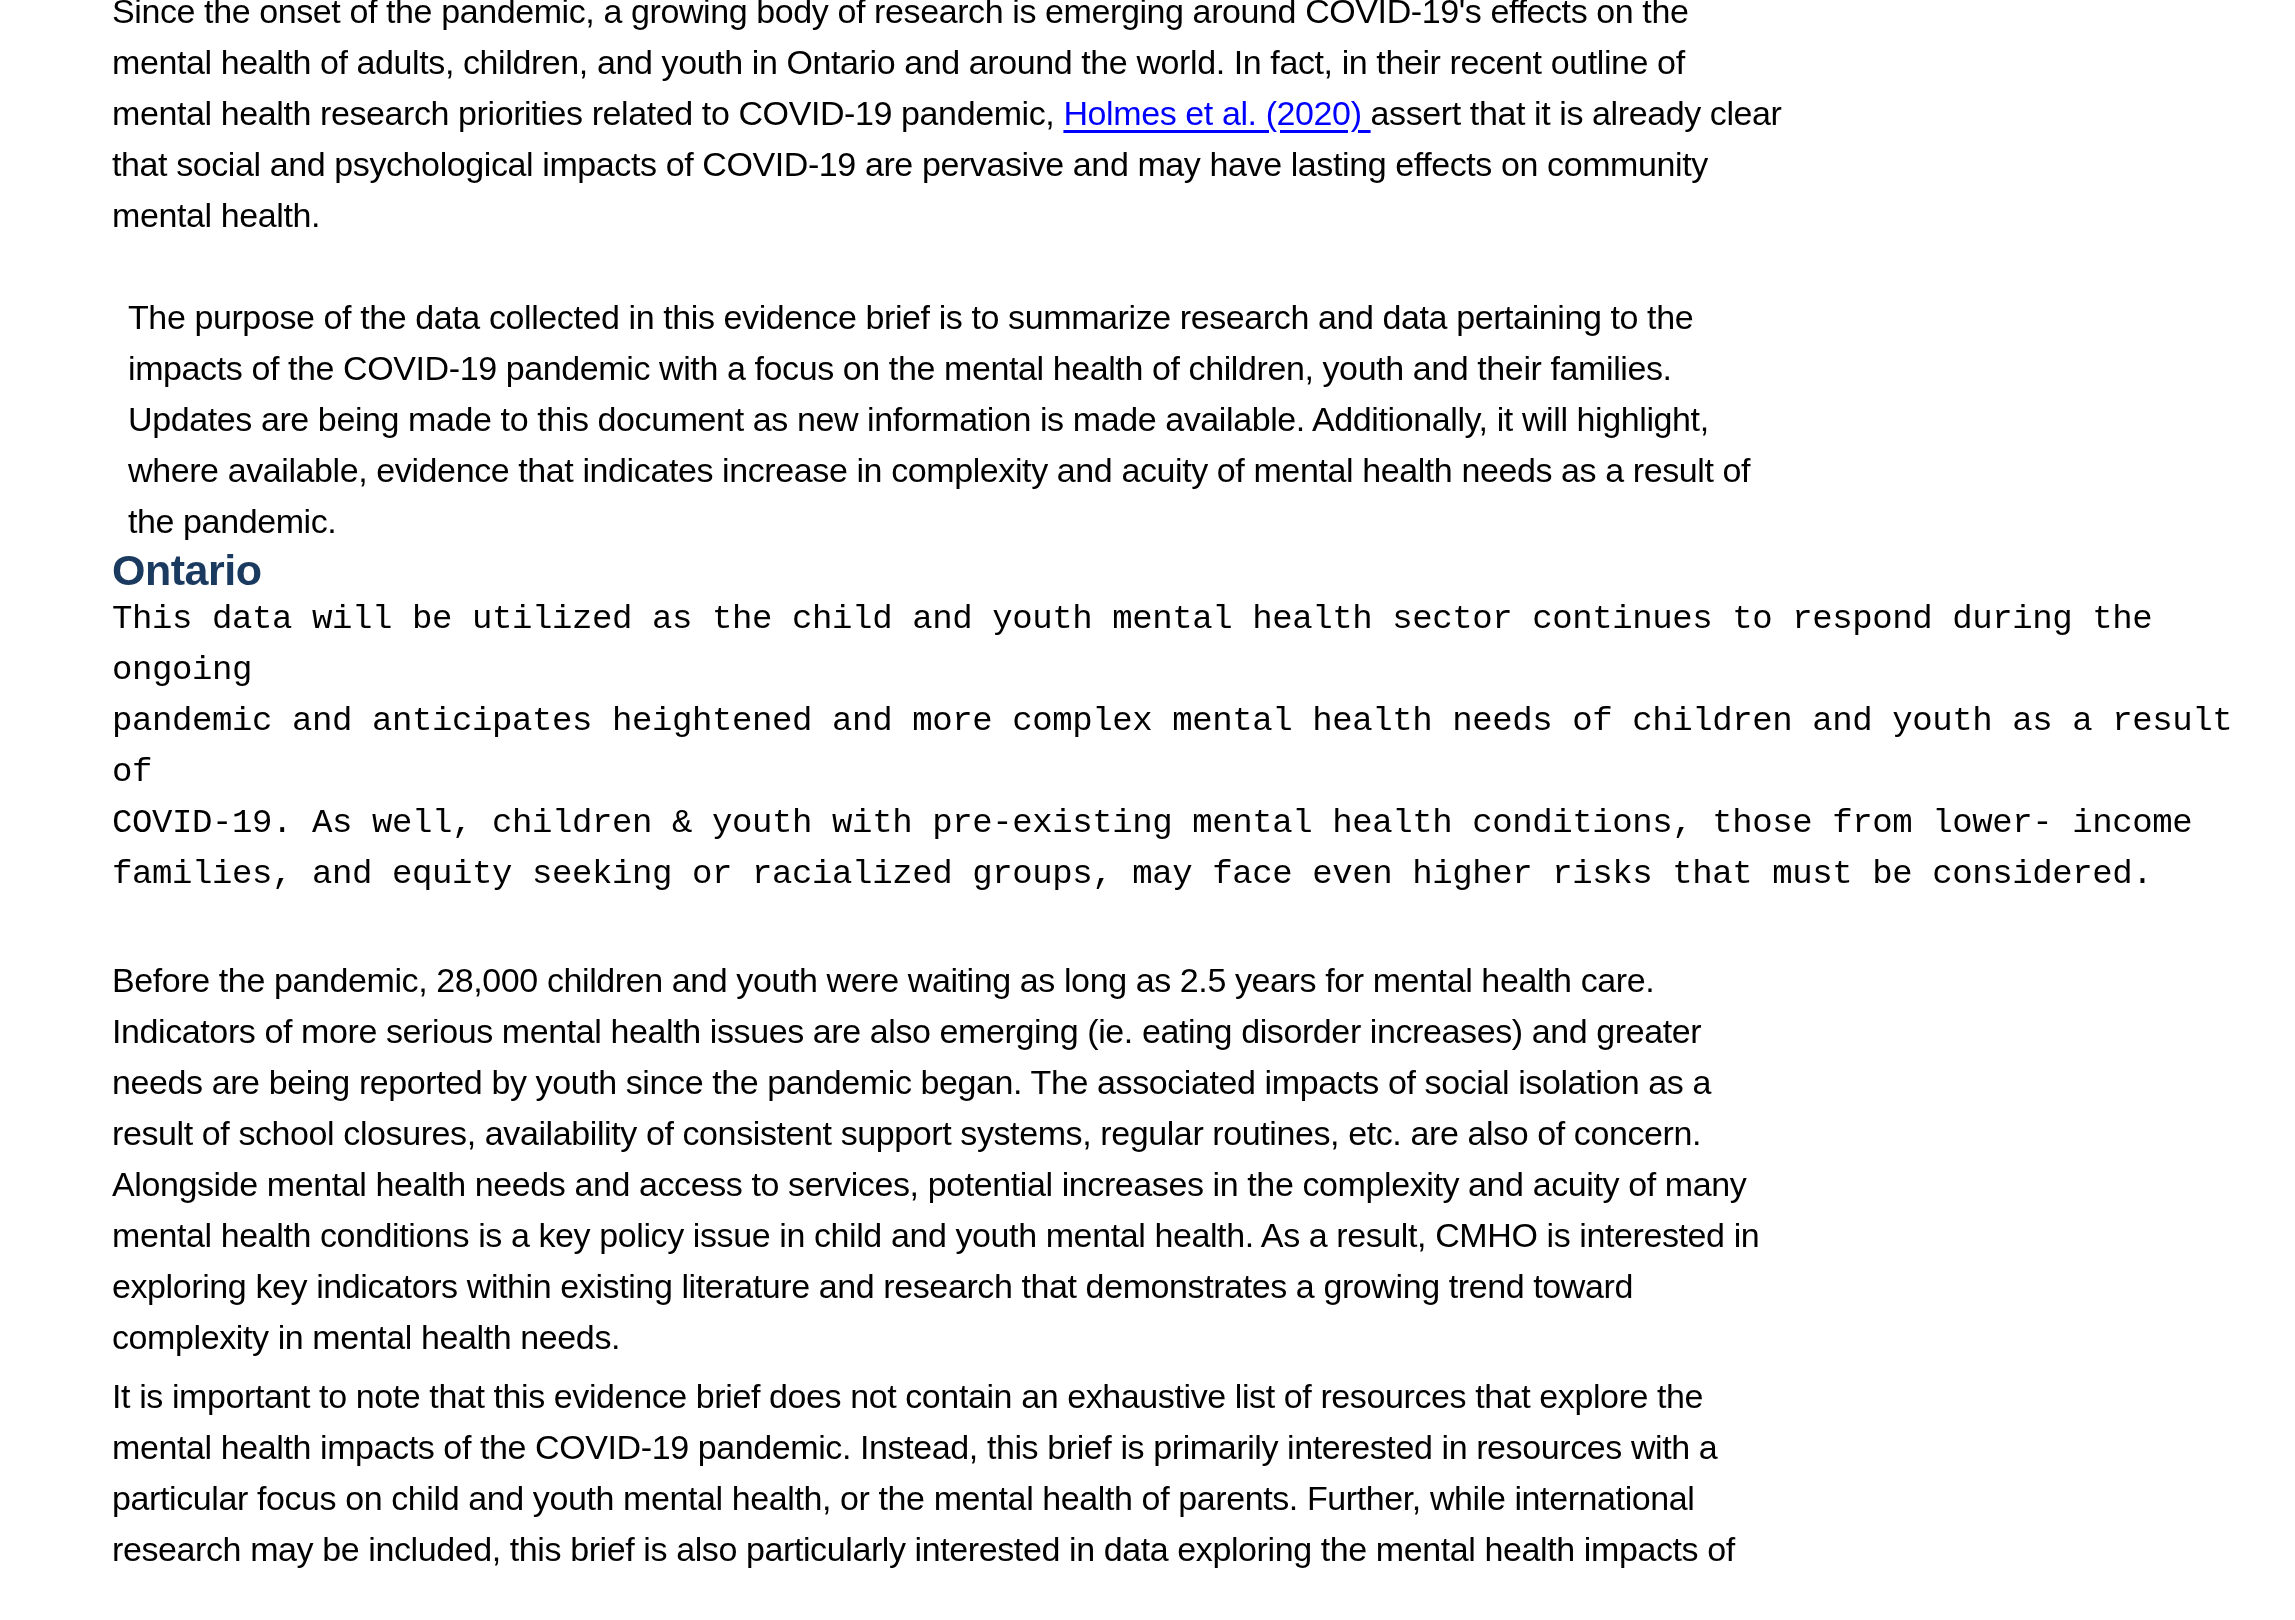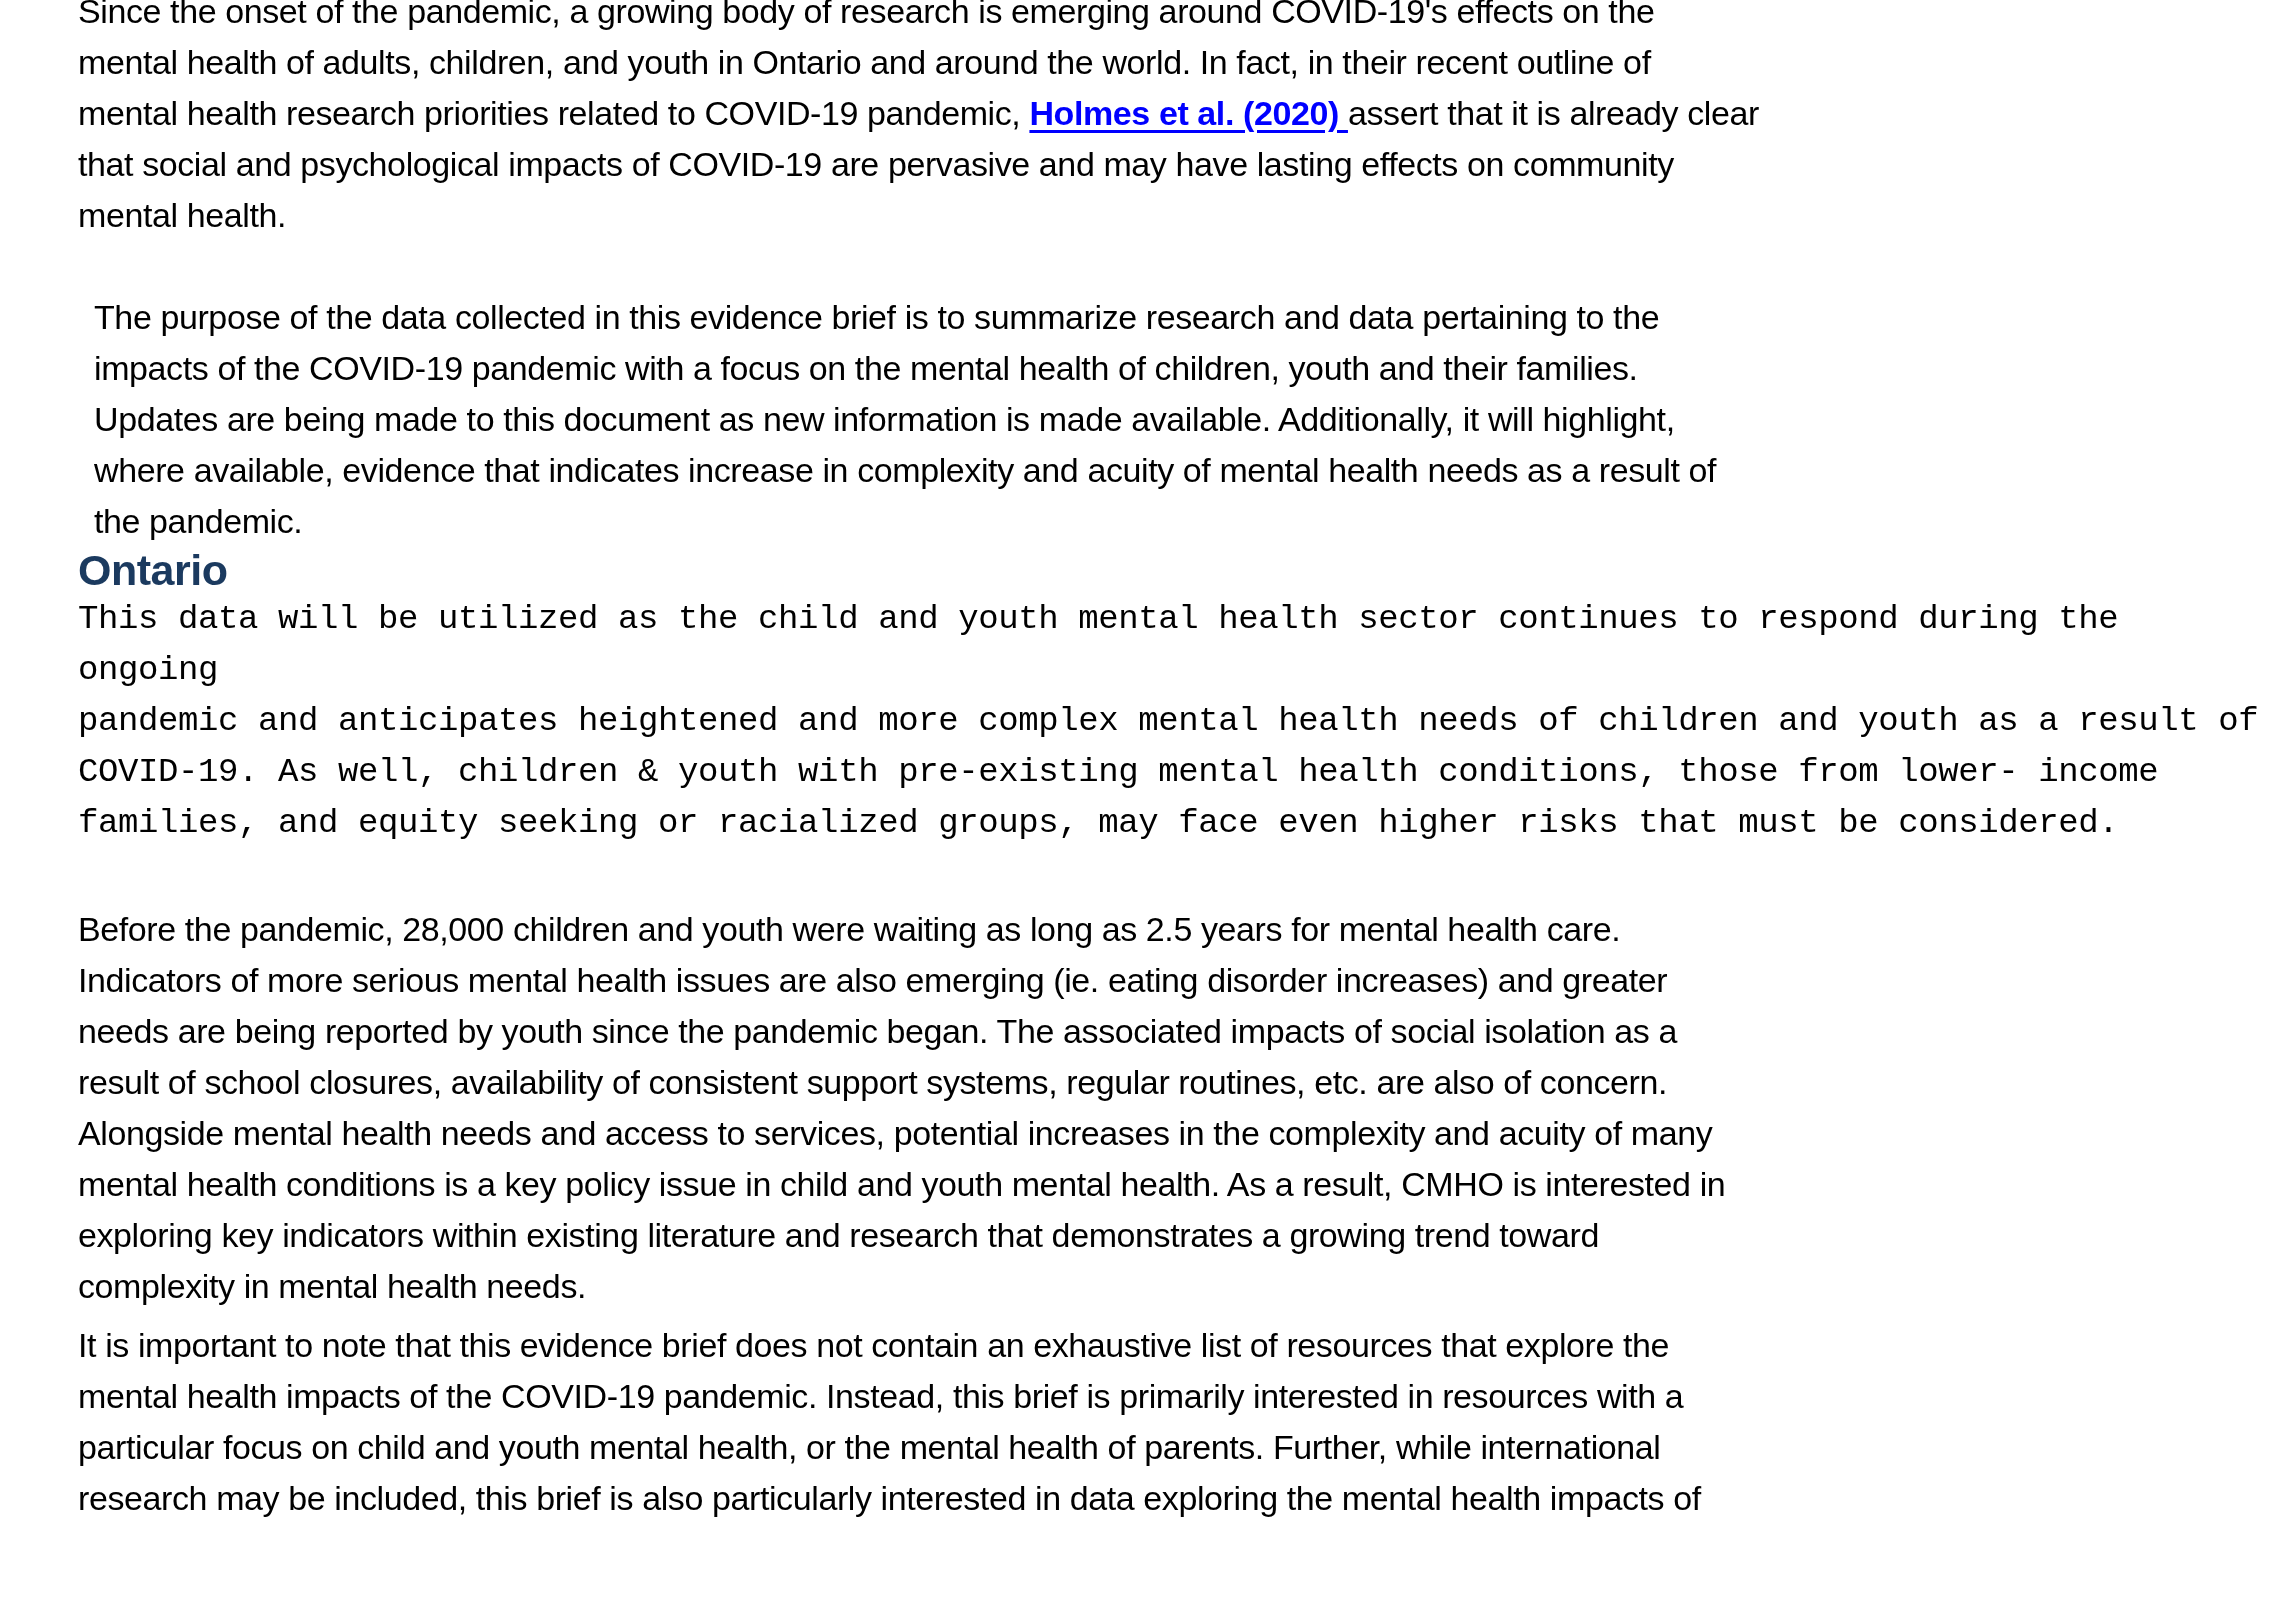--- a/index.html
+++ b/index.html
@@ -7,21 +7,21 @@
     padding: 0;
     background: #ffffff;
   }
   .page {
     position: relative;
     width: 2295px;
     height: 1620px;
     box-sizing: border-box;
     background: var(--page-bg, #ffffff);
     overflow: hidden;
-    padding-left: 78px;
+    padding-left: 112px;
     padding-right: 27px;
     font-family: "Liberation Sans", sans-serif;
     color: var(--text-color, #000000);
   }
   .body-para {
     margin: 0;
     font-size: 34px;
     line-height: 51px;
     letter-spacing: -0.4px;
     white-space: pre-line;
@@ -42,21 +42,20 @@
     white-space: pre-line;
   }
   .heading-analysis  { margin-top: 49px; margin-bottom: 14.4px; }
   .heading-inclusion { margin-top: 42px; margin-bottom: 14.4px; }
   a.doc-link {
     color: var(--link-color, #0000FF);
     text-decoration: underline;
     text-decoration-thickness: 2.7px;
     text-underline-offset: 5.4px;
     cursor: pointer;
-    font-weight: bold;
   }
 </style>
 </head>
 <body>
 
 <div class="page">
 
   <p class="body-para para-intro"><span>Since the onset of the pandemic, a growing body of research is emerging around COVID-19's effects on the
 mental health of adults, children, and youth in Ontario and around the world. In fact, in their recent outline of
 mental health research priorities related to COVID-19 pandemic, </span><a class="doc-link">Holmes et al. (2020) </a><span>assert that it is already clear

